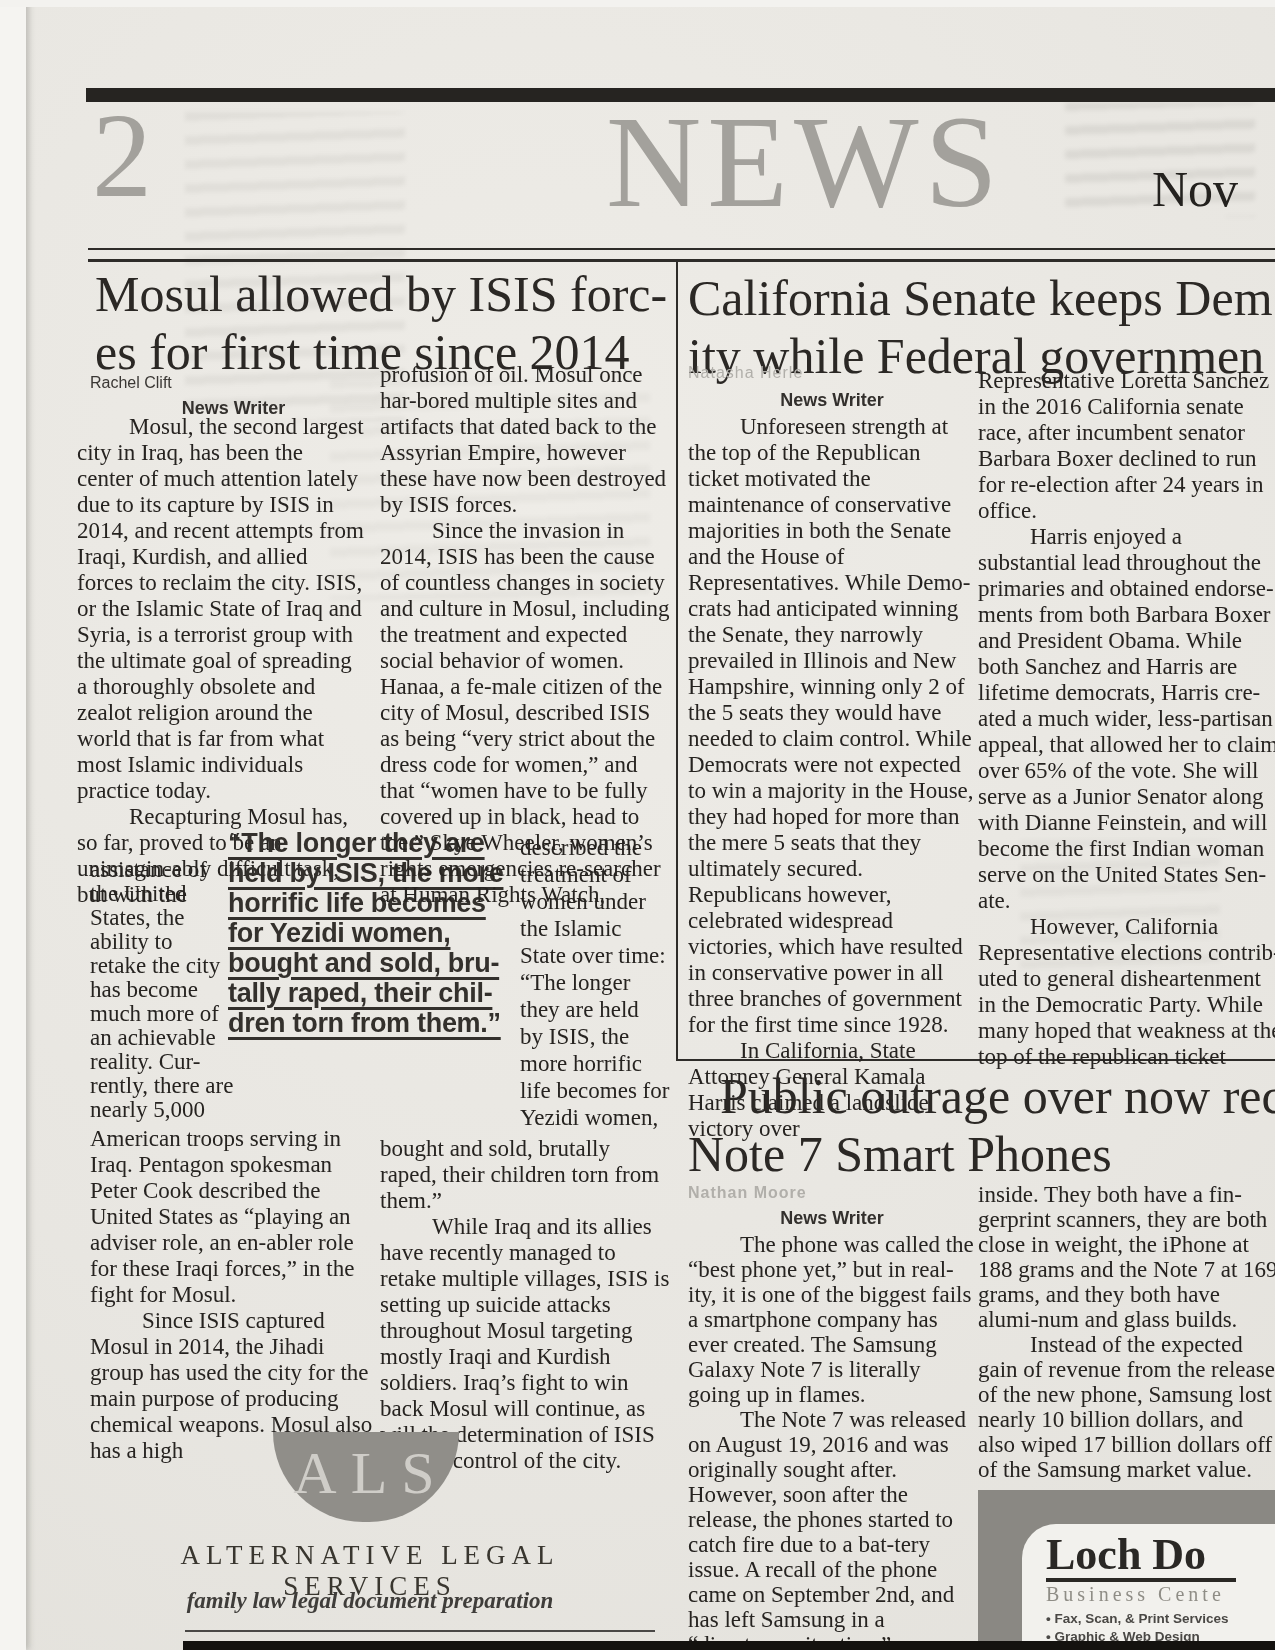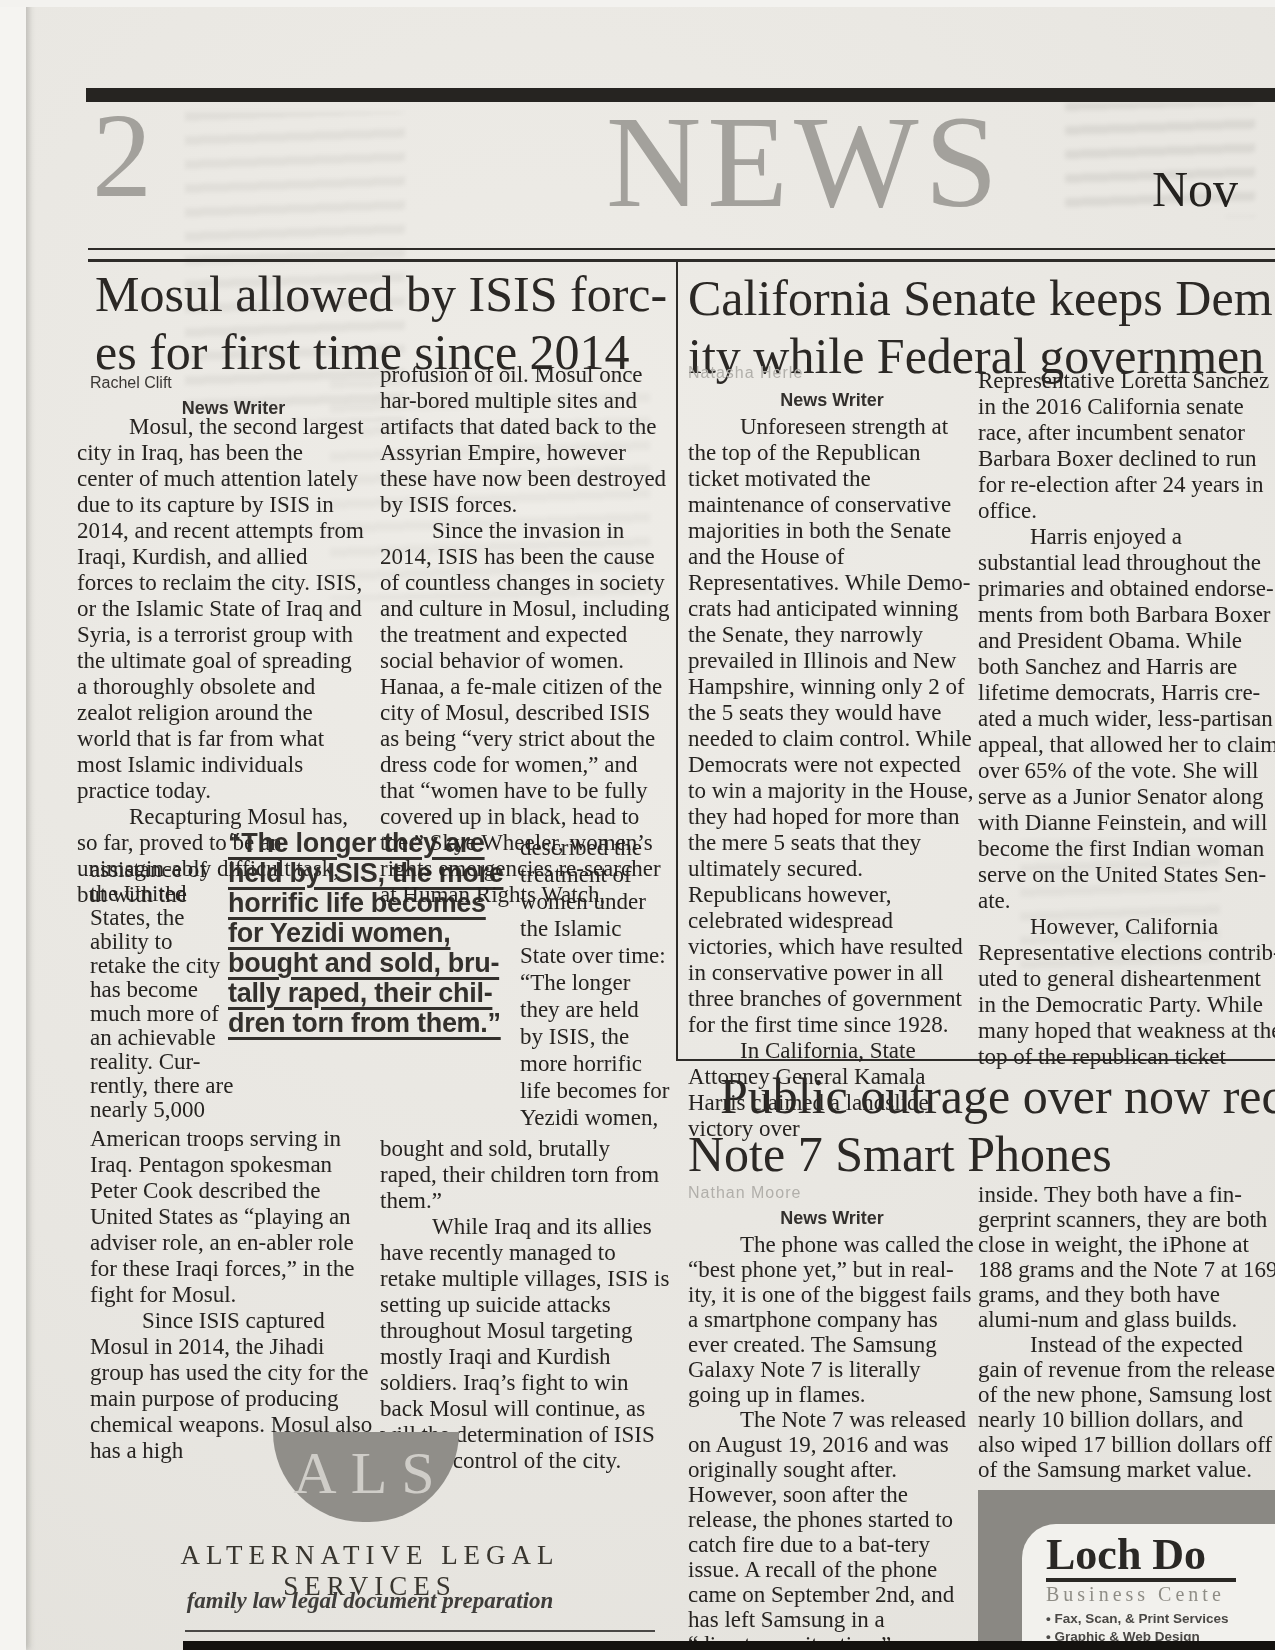--- a/index.html
+++ b/index.html
@@ -146,21 +146,21 @@
     <p class="ind">In California, State Attorney General Kamala Harris claimed a landslide victory over</p>
   </div>
   <div class="abs txt" style="left:978px;top:368px;width:305px;">
     <p>Representative Loretta Sanchez in the 2016 California senate race, after incumbent senator Barbara Boxer declined to run for re-election after 24 years in office.</p>
     <p class="ind">Harris enjoyed a substantial lead throughout the primaries and obtained endorse-ments from both Barbara Boxer and President Obama. While both Sanchez and Harris are lifetime democrats, Harris cre-ated a much wider, less-partisan appeal, that allowed her to claim over 65% of the vote. She will serve as a Junior Senator along with Dianne Feinstein, and will become the first Indian woman serve on the United States Sen-ate.</p>
     <p class="ind">However, California Representative elections contrib-uted to general disheartenment in the Democratic Party. While many hoped that weakness at the top of the republican ticket</p>
   </div>
 
   <div class="abs headline" style="left:688px;top:1068px;margin-left:32px;">Public outrage over now rec</div>
   <div class="abs headline" style="left:688px;top:1126px;">Note 7 Smart Phones</div>
-  <div class="abs by-name light" style="left:688px;top:1184px;width:288px;">Nathan Moore</div>
+  <div class="abs by-name light" style="left:688px;top:1184px;width:288px;font-weight:bold;">Nathan Moore</div>
   <div class="abs by-role" style="left:688px;top:1208px;width:288px;">News Writer</div>
 
   <div class="abs txt lh25" style="left:688px;top:1232px;width:288px;">
     <p class="ind">The phone was called the “best phone yet,” but in real-ity, it is one of the biggest fails a smartphone company has ever created. The Samsung Galaxy Note 7 is literally going up in flames.</p>
     <p class="ind">The Note 7 was released on August 19, 2016 and was originally sought after. However, soon after the release, the phones started to catch fire due to a bat-tery issue. A recall of the phone came on September 2nd, and has left Samsung in a “disastrous situation.”</p>
     <p class="ind">Previous to the recall</p>
   </div>
   <div class="abs txt lh25" style="left:978px;top:1182px;width:305px;">
     <p>inside. They both have a fin-gerprint scanners, they are both close in weight, the iPhone at 188 grams and the Note 7 at 169 grams, and they both have alumi-num and glass builds.</p>
     <p class="ind">Instead of the expected gain of revenue from the release of the new phone, Samsung lost nearly 10 billion dollars, and also wiped 17 billion dollars off of the Samsung market value.</p>

